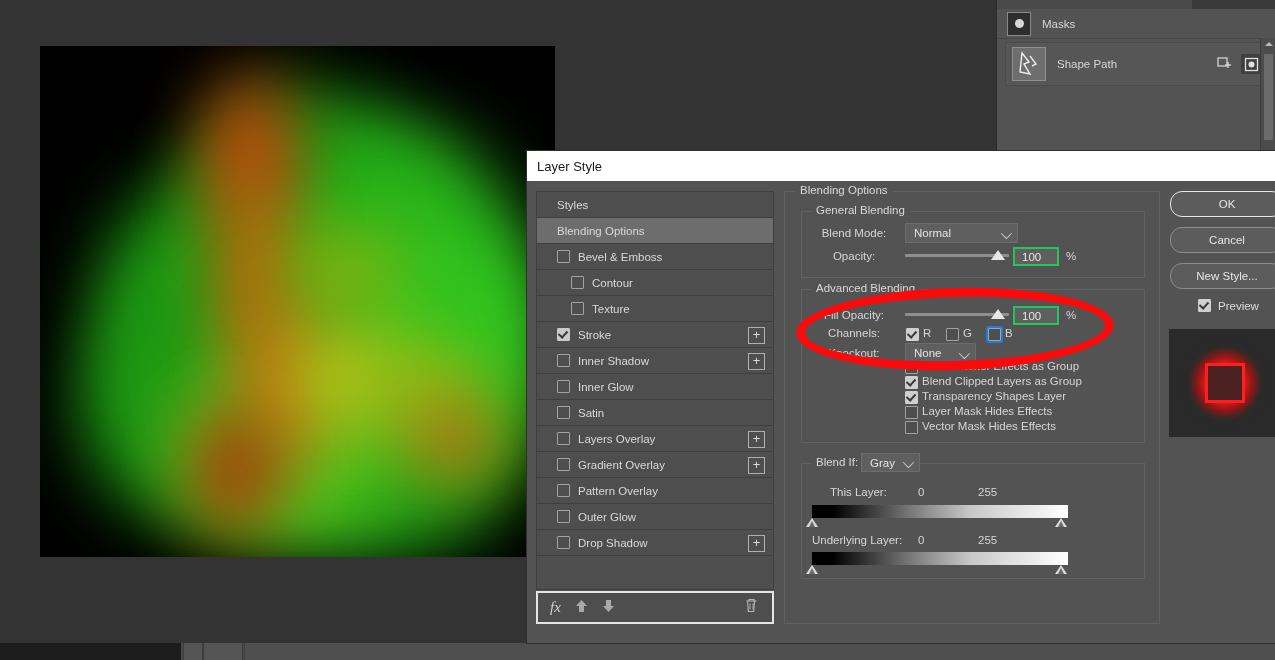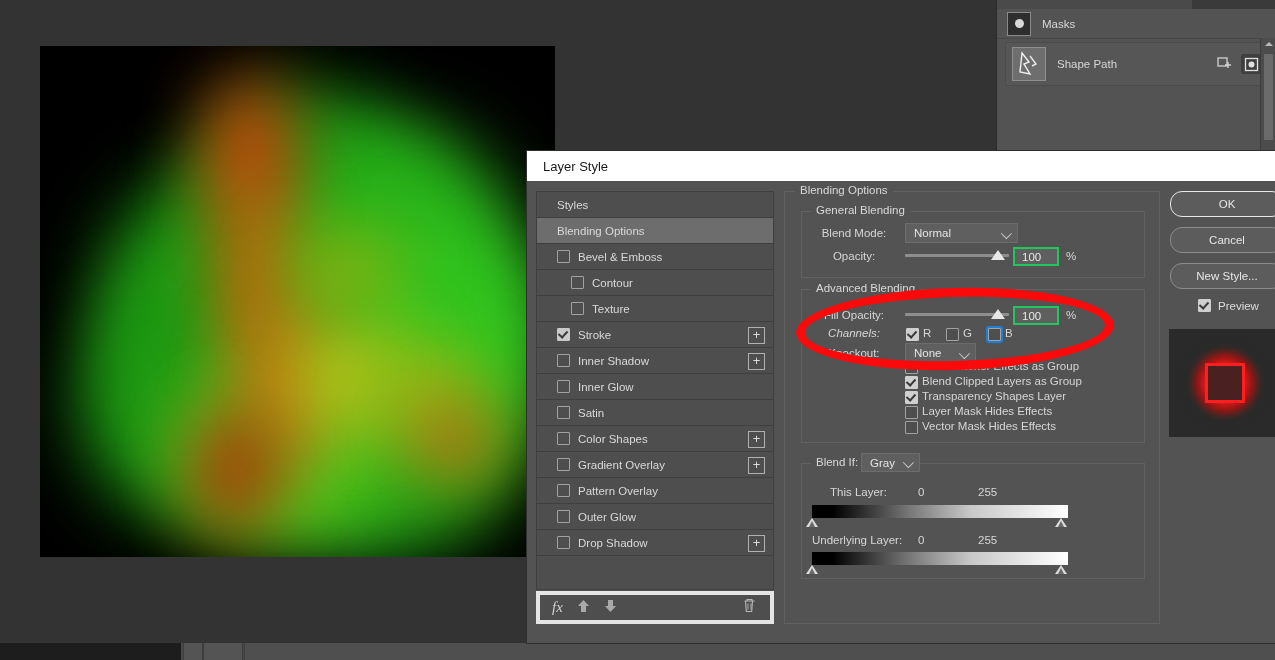--- a/index.html
+++ b/index.html
@@ -124,21 +124,21 @@
   .dialog {
     position: absolute; left: 527px; top: 151px;
     width: 748px; height: 492px;
     background: #535353;
     box-shadow: 0 0 0 1px #2f2f2f;
   }
   .dlg-title {
     position: absolute; left: 0; top: 0; width: 748px; height: 30px;
     background: #ffffff;
     color: #1a1a1a; font-size: 13px;
-    display: flex; align-items: center; padding-left: 16px;
+    display: flex; align-items: center; padding-left: 10px;
     box-sizing: border-box;
   }
 
   
   .styles-panel {
     position: absolute; left: 9px; top: 40px; width: 238px; height: 399px;
     background: #4e4e4e; border: 1px solid #3f3f3f;
     box-sizing: border-box;
   }
   .style-item {
@@ -164,21 +164,21 @@
     transform: rotate(42deg);
   }
   .style-item .plusbox {
     position: absolute; right: 8px; top: 5px;
     width: 15px; height: 15px;
     border: 1px solid #b0b0b0; color: #dcdcdc;
     font-size: 13px; line-height: 13px; text-align: center;
   }
   .styles-foot {
     position: absolute; left: 9px; top: 440px; width: 238px; height: 33px;
-    background: #4e4e4e; border: 4px solid #e5e5e5;
+    background: #4e4e4e; border: 2px solid #e5e5e5;
     box-sizing: border-box;
     display: flex; align-items: center;
   }
   .fx-ico { margin-left: 12px; color: #d2d2d2; font-size: 15px; font-style: italic; font-family: "Liberation Serif", serif; }
   .arrow-up, .arrow-dn { margin-left: 14px; }
   .trash-ico { margin-left: auto; margin-right: 14px; }
 
   
   .opts-panel {
     position: absolute; left: 257px; top: 40px; width: 376px; height: 433px;
@@ -420,21 +420,21 @@
         <span>Inner Glow</span>
       </div>
 
       <div class="style-item">
         <span class="cb"></span>
         <span>Satin</span>
       </div>
 
       <div class="style-item">
         <span class="cb"></span>
-        <span>Color Shapes</span>
+        <span>Layers Overlay</span>
         <span class="plusbox">+</span>
       </div>
 
       <div class="style-item">
         <span class="cb"></span>
         <span>Gradient Overlay</span>
         <span class="plusbox">+</span>
       </div>
 
       <div class="style-item">
@@ -493,21 +493,21 @@
 
       <div class="fieldset" style="left:16px; top:97px; width:344px; height:154px;">
         <span class="gb-legend" style="left:9px; top:-8px;">Advanced Blending</span>
 
         <span class="lbl" style="left:8px; top:19px; width:88px;">Fill Opacity:</span>
         <div class="slider-track" style="left:103px; top:23px; width:104px;"></div>
         <div class="slider-knob" style="left:189px; top:19px;"></div>
         <div class="numfield" style="left:211px; top:16px; width:46px;">100</div>
         <span class="pct" style="left:264px; top:19px;">%</span>
 
-        <span class="lbl" style="left:8px; top:37px; width:88px;font-style:italic;">Channels:</span>
+        <span class="lbl" style="left:8px; top:37px; width:88px;">Channels:</span>
         <span class="chk on" style="left:104px; top:38px;"></span>
         <span class="ctext" style="left:121px; top:37px;">R</span>
         <span class="chk" style="left:144px; top:38px;"></span>
         <span class="ctext" style="left:161px; top:37px;">G</span>
         <span class="chk focusring" style="left:186px; top:38px;"></span>
         <span class="ctext" style="left:203px; top:37px;">B</span>
 
         <span class="lbl" style="left:8px; top:57px; width:88px;">Knockout:</span>
         <div class="select" style="left:103px; top:53px; width:71px;">
           <span>None</span>

